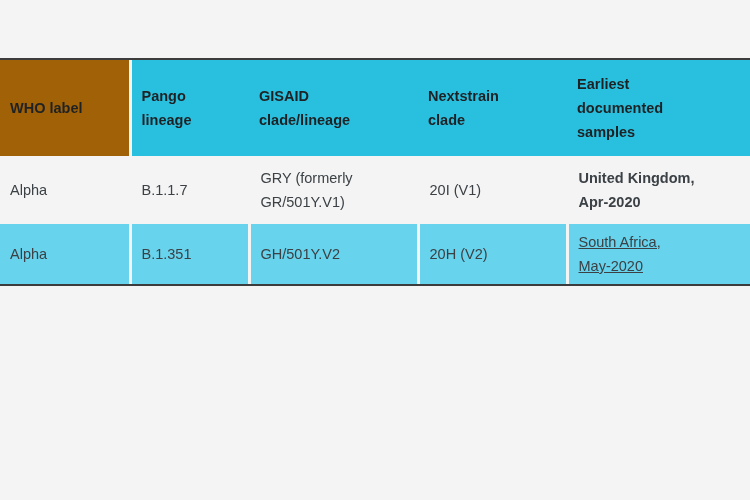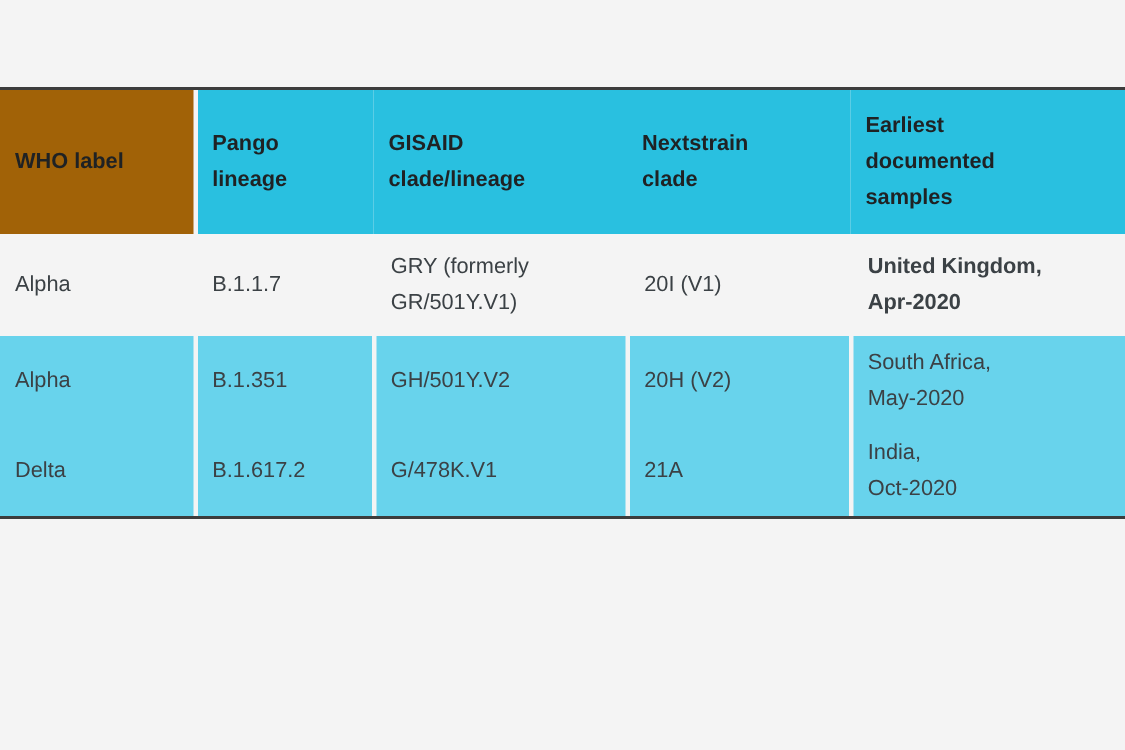--- a/index.html
+++ b/index.html
@@ -92,20 +92,21 @@
 
   tbody tr.odd td {
     background: #f4f4f4;
   }
   tbody tr.even td {
     background: #68d3ec;
     border-right: 3px solid #f4f4f4;
   }
   tbody tr.even td.last-cell {
     border-right: 0;
+    text-decoration: underline;
   }
   tbody tr.odd td {
     border-right: 3px solid #f4f4f4;
   }
   tbody tr.odd td.last-cell {
     border-right: 0;
     font-weight: bold;
   }
 
   .cellline { display: block; }
@@ -171,28 +172,18 @@
           <td>B.1.351</td>
           <td>GH/501Y.V2</td>
           <td>20H (V2)</td>
           <td class="last-cell">
             <span class="cellline">South Africa,</span>
             <span class="cellline">May-2020</span>
           </td>
         </tr>
 
 
-        <tr class="even">
-          <td>Delta</td>
-          <td>B.1.617.2</td>
-          <td>G/478K.V1</td>
-          <td>21A</td>
-          <td class="last-cell">
-            <span class="cellline">India,</span>
-            <span class="cellline">Oct-2020</span>
-          </td>
-        </tr>
 
       </tbody>
     </table>
   </div>
 
 </div>
 
 </body></html>

